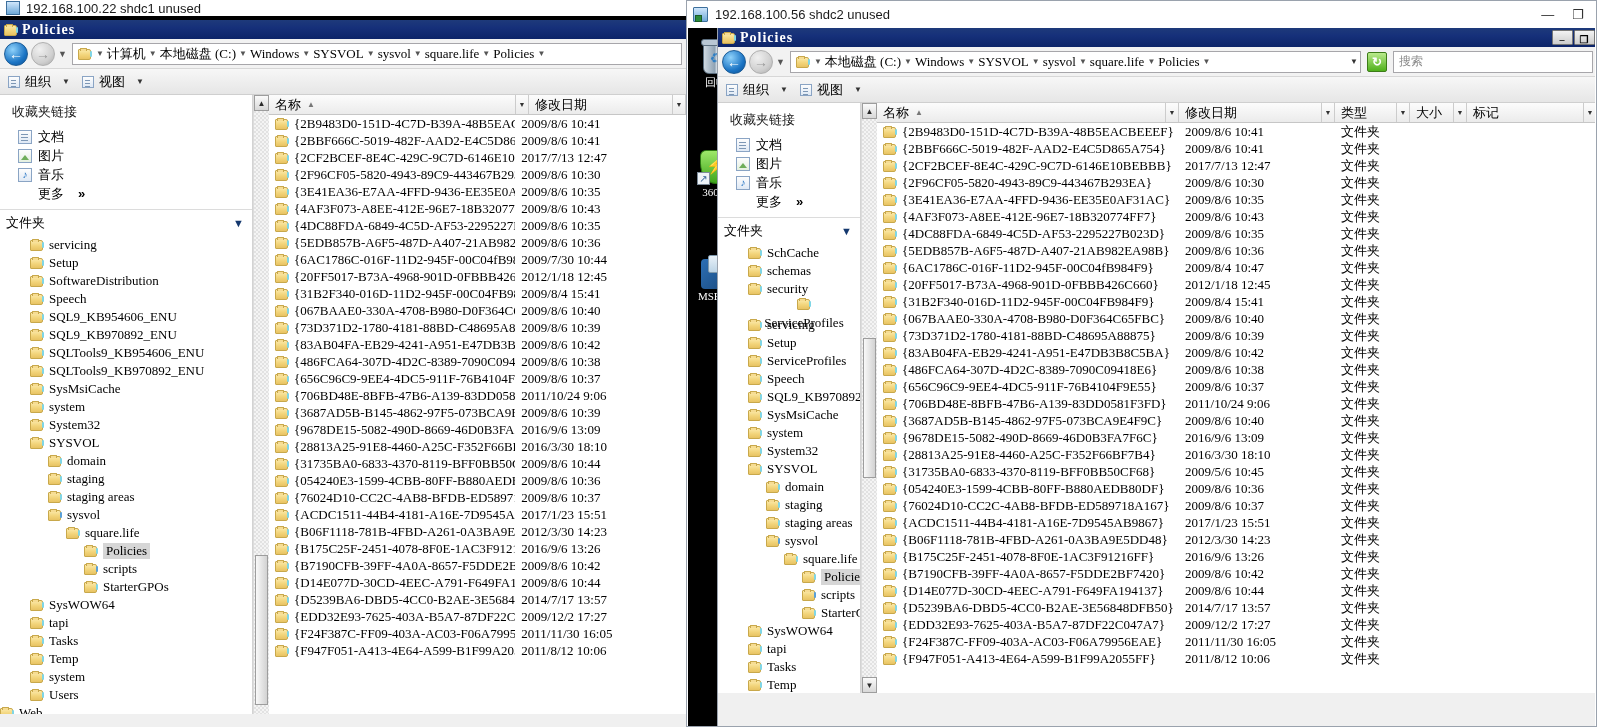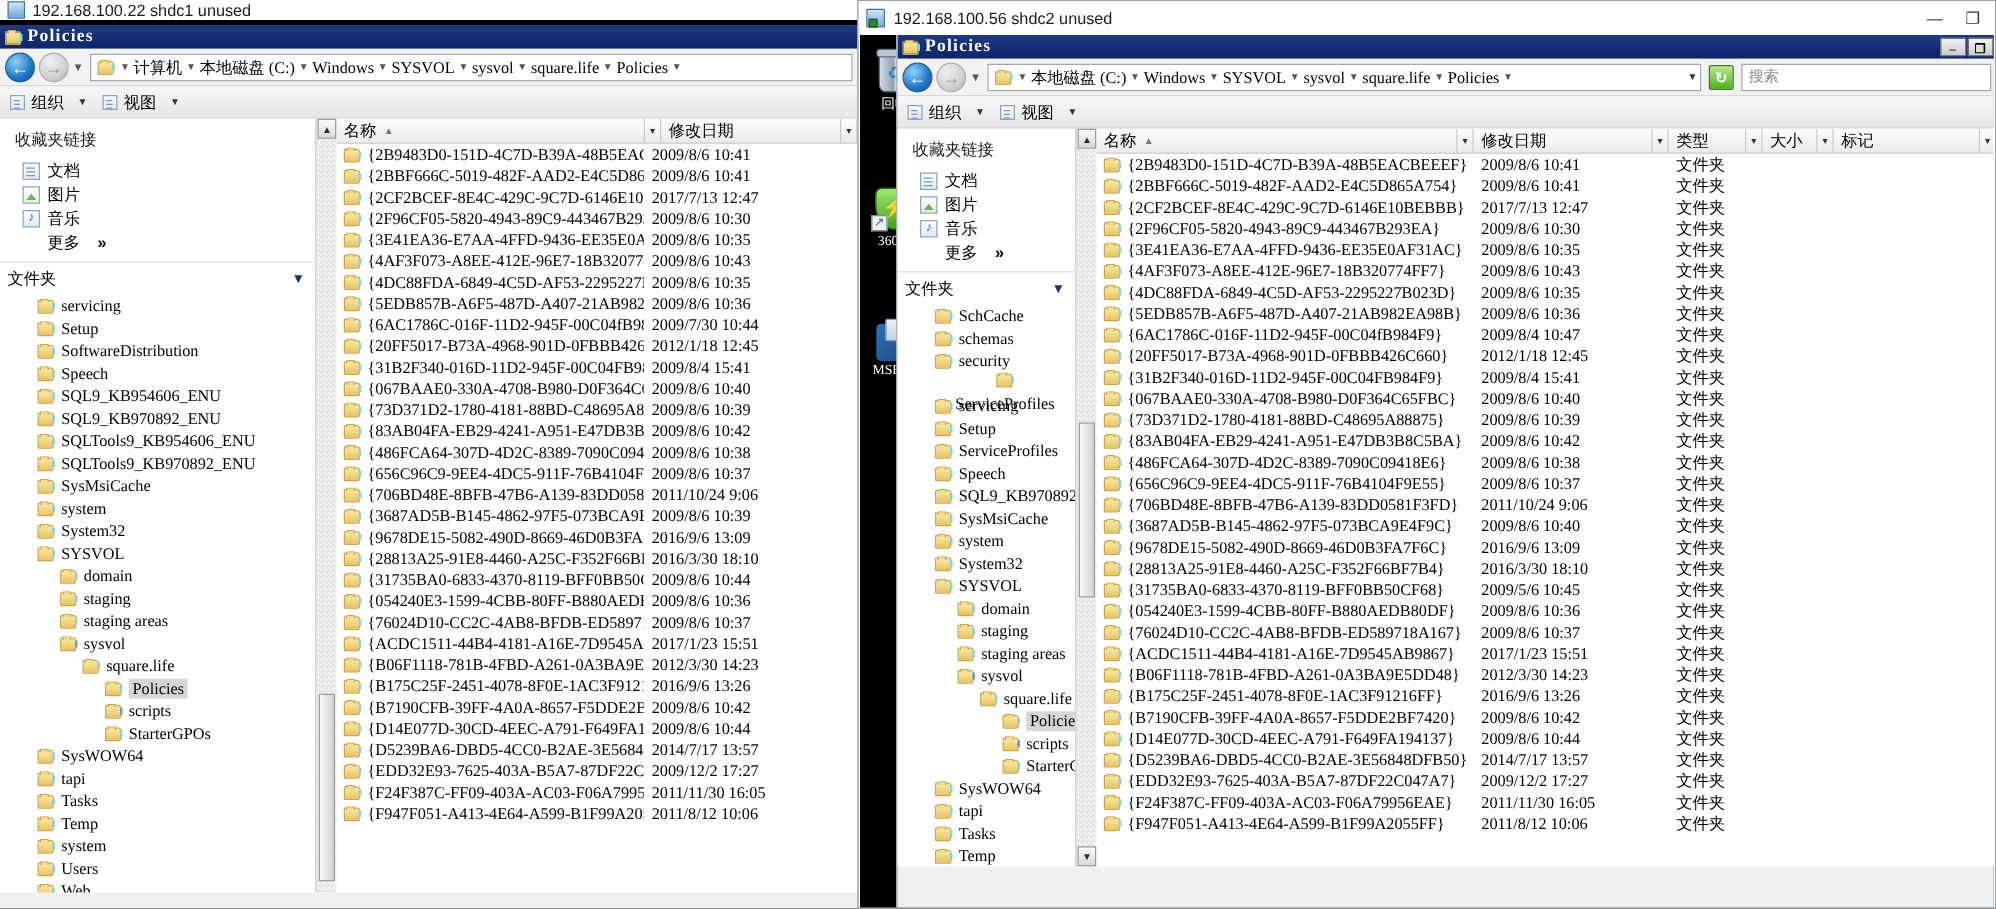--- a/index.html
+++ b/index.html
@@ -504,21 +504,21 @@
               </span>
               <span class="lbl">system</span>
             </div>
             <div class="tnode" style="padding-left: 30px;">
               <span class="fico">
                 <i></i>
                 <b></b>
               </span>
               <span class="lbl">Users</span>
             </div>
-            <div class="tnode" style="padding-left: 30px; text-decoration: underline;">
+            <div class="tnode" style=" text-decoration: underline;">
               <span class="fico">
                 <i></i>
                 <b></b>
               </span>
               <span class="lbl">Web</span>
             </div>
           </div>
       </div>
 
       <div class="vscroll" style="height:619px">

